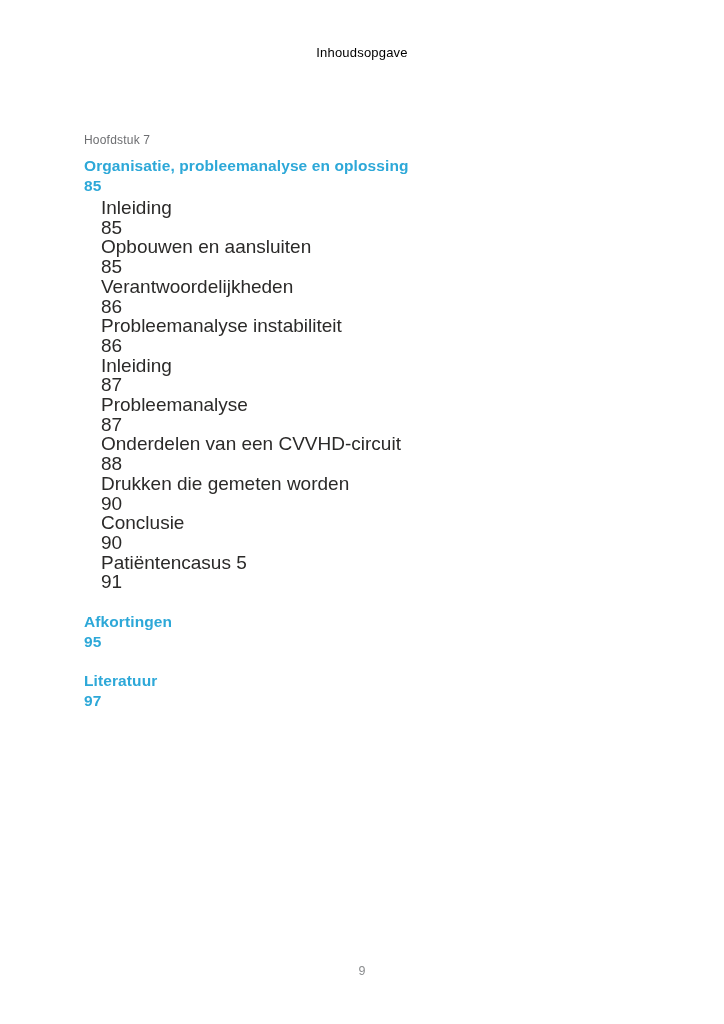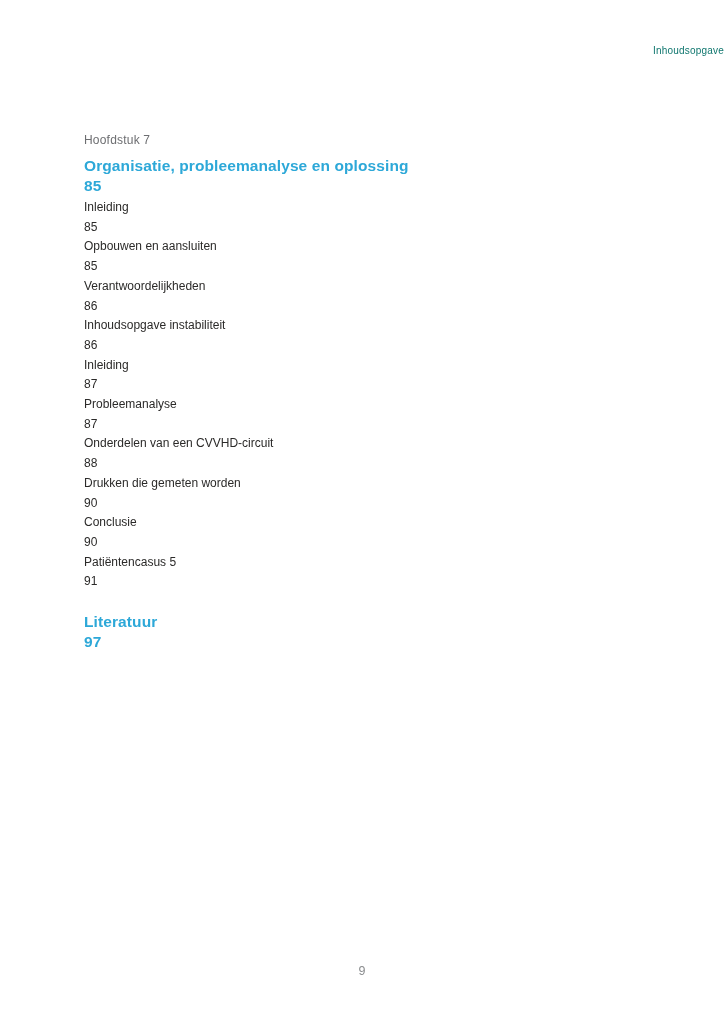--- a/index.html
+++ b/index.html
@@ -10,24 +10,24 @@
     height: 1024px;
     background: #ffffff;
     font-family: "Liberation Sans", "DejaVu Sans", sans-serif;
     overflow: hidden;
   }
   .running-header {
     position: absolute;
     top: 45px;
     left: 0;
     right: 0;
-    text-align: right;
-    font-size: 10px;
+    text-align: center;
+    font-size: 13px;
     letter-spacing: 0.2px;
-    color: #0f766e;
+    color: #000000;
   }
   .toc-block {
     position: absolute;
     top: 132px;
     left: 84px;
     width: 553px;
   }
   .chapter-label {
     font-size: 12px;
     color: #6d6e71;
@@ -46,23 +46,24 @@
   .toc-row .pagenum { text-align: right; white-space: nowrap; }
   .chapter-title-row {
     font-size: 15.5px;
     font-weight: 600;
     color: var(--accent);
     line-height: 20px;
     margin-bottom: 2px;
     letter-spacing: 0.1px;
   }
   .entry-row {
-    font-size: 12px;
+    font-size: 19px;
     color: #2b2a29;
     font-weight: 400;
+    margin-left: 17px;
   }
   .sections { margin-top: 18px; }
   .section-row {
     font-size: 15.5px;
     font-weight: 600;
     color: var(--accent);
     line-height: 20px;
     margin-top: 19.5px;
     letter-spacing: 0.1px;
   }
@@ -102,21 +103,21 @@
     <span class="label">Opbouwen en aansluiten</span>
     <span class="pagenum">85</span>
   </div>
 
   <div class="toc-row entry-row">
     <span class="label">Verantwoordelijkheden</span>
     <span class="pagenum">86</span>
   </div>
 
   <div class="toc-row entry-row">
-    <span class="label">Inhoudsopgave instabiliteit</span>
+    <span class="label">Probleemanalyse instabiliteit</span>
     <span class="pagenum">86</span>
   </div>
 
   <div class="toc-row entry-row">
     <span class="label">Inleiding</span>
     <span class="pagenum">87</span>
   </div>
 
   <div class="toc-row entry-row">
     <span class="label">Probleemanalyse</span>
@@ -138,20 +139,24 @@
     <span class="pagenum">90</span>
   </div>
 
   <div class="toc-row entry-row">
     <span class="label">Patiëntencasus 5</span>
     <span class="pagenum">91</span>
   </div>
 </div>
 
     <div id="section-list" class="sections">
+  <div class="toc-row section-row">
+    <span class="label">Afkortingen</span>
+    <span class="pagenum">95</span>
+  </div>
 
   <div class="toc-row section-row">
     <span class="label">Literatuur</span>
     <span class="pagenum">97</span>
   </div>
 
 </div>
 
   </div>
 

